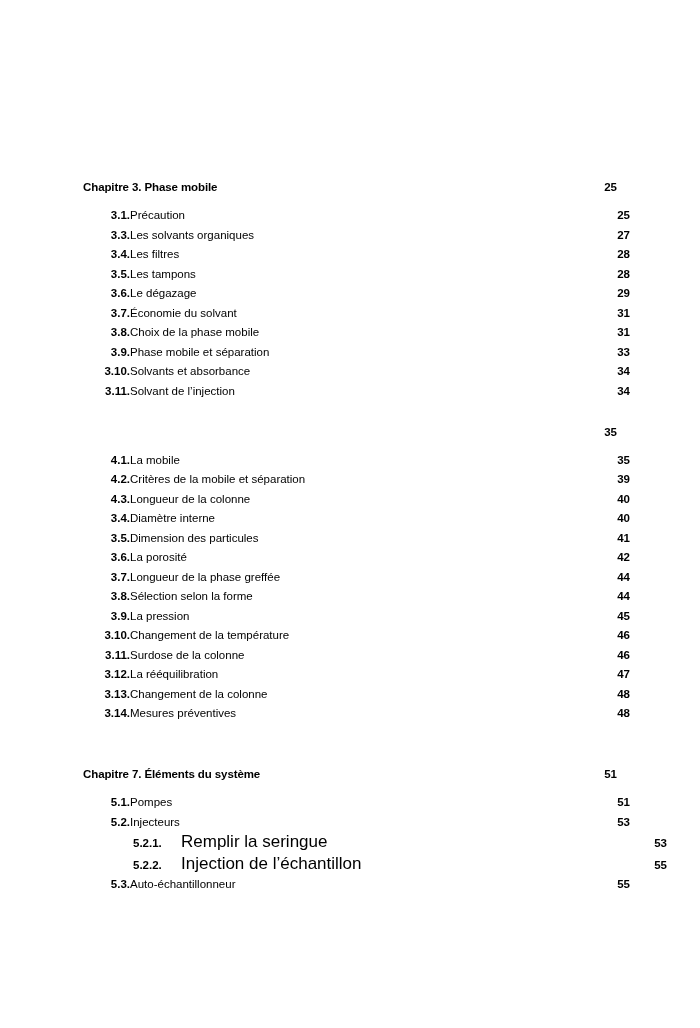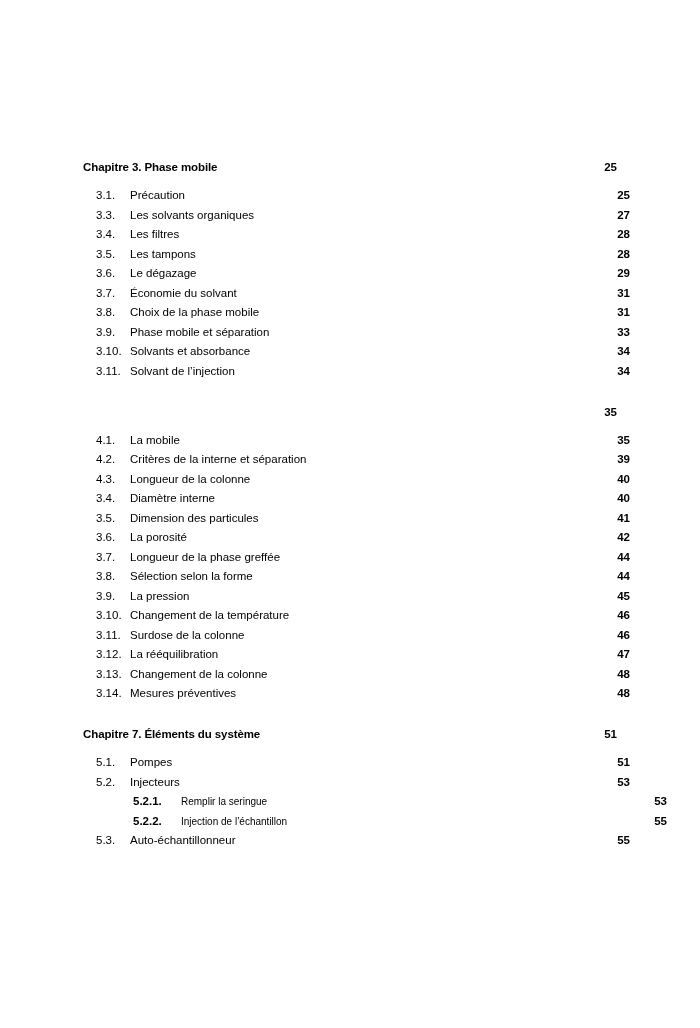--- a/index.html
+++ b/index.html
@@ -59,54 +59,56 @@
   }
 
   
   .row-chapter {
     margin-bottom: 9px;
   }
   .row-chapter .row-label {
     font-weight: bold;
     font-size: 11.5px;
     letter-spacing: -0.1px;
+    margin-top: 20px;
   }
   .row-chapter .row-page {
     font-size: 11.5px;
   }
 
   
   .row-l2 {
     padding-left: 13px;
     margin-bottom: 0.5px;
   }
   .row-l2 .num {
     flex: 0 0 auto;
     min-width: 34px;
-    font-weight: normal;
-    font-size: 11.5px;
+    font-weight: bold;
+    font-size: 11.5px;
+    text-align: right;
   }
   .row-l2 .title {
     font-size: 11.5px;
     font-weight: normal;
   }
 
   
   .row-l3 {
     padding-left: 50px;
     margin-bottom: 0.5px;
   }
   .row-l3 .num {
     flex: 0 0 auto;
     min-width: 48px;
     font-weight: bold;
     font-size: 11.5px;
   }
   .row-l3 .title {
-    font-size: 10px;
+    font-size: 17px;
     font-weight: normal;
   }
 
   .num, .title {
     white-space: pre;
   }
 </style>
 </head>
 <body>
 
@@ -207,21 +209,21 @@
         <span class="row-label">
           <span class="num">4.1.</span>
           <span class="title">La mobile</span>
         </span>
         <span class="row-filler"></span>
         <span class="row-page">35</span>
       </div>
       <div class="toc-row row-l2">
         <span class="row-label">
           <span class="num">4.2.</span>
-          <span class="title">Critères de la interne et séparation</span>
+          <span class="title">Critères de la mobile et séparation</span>
         </span>
         <span class="row-filler"></span>
         <span class="row-page">39</span>
       </div>
       <div class="toc-row row-l2">
         <span class="row-label">
           <span class="num">4.3.</span>
           <span class="title">Longueur de la colonne</span>
         </span>
         <span class="row-filler"></span>

